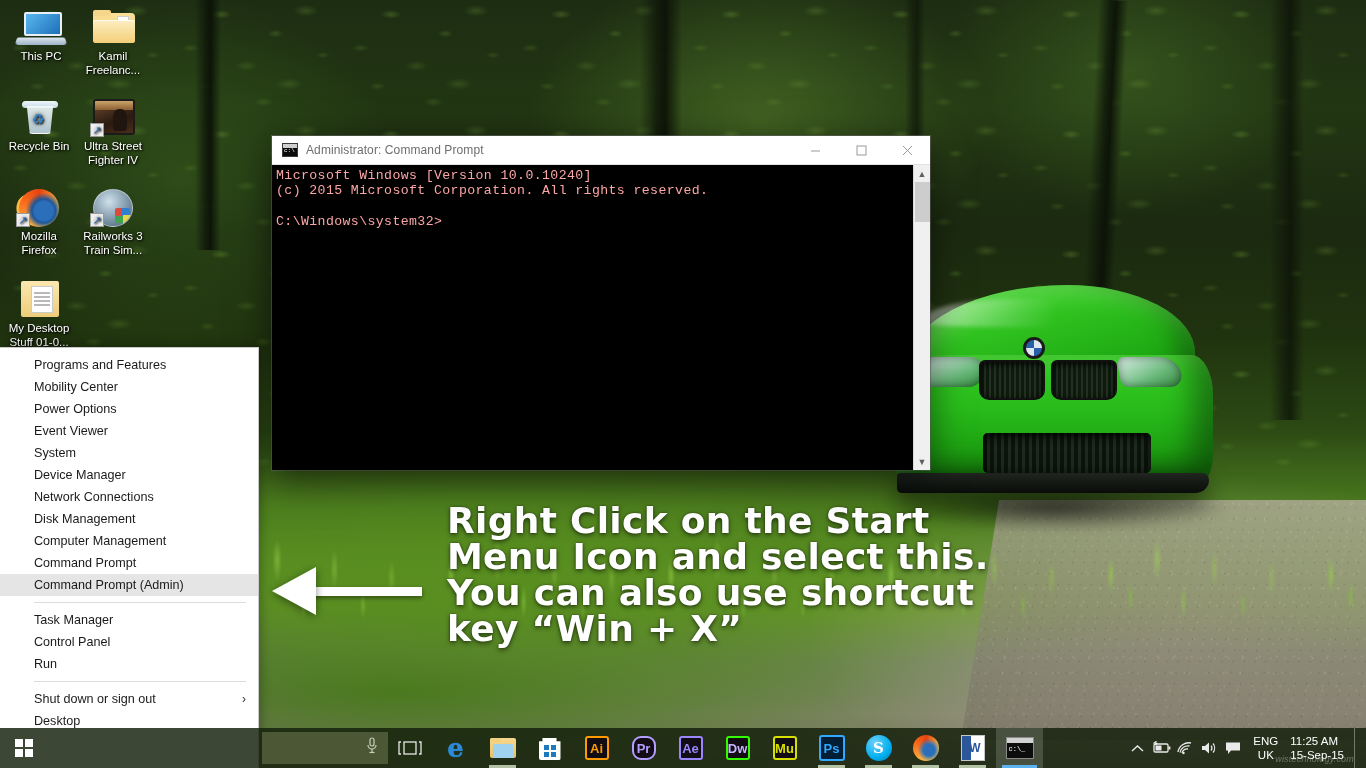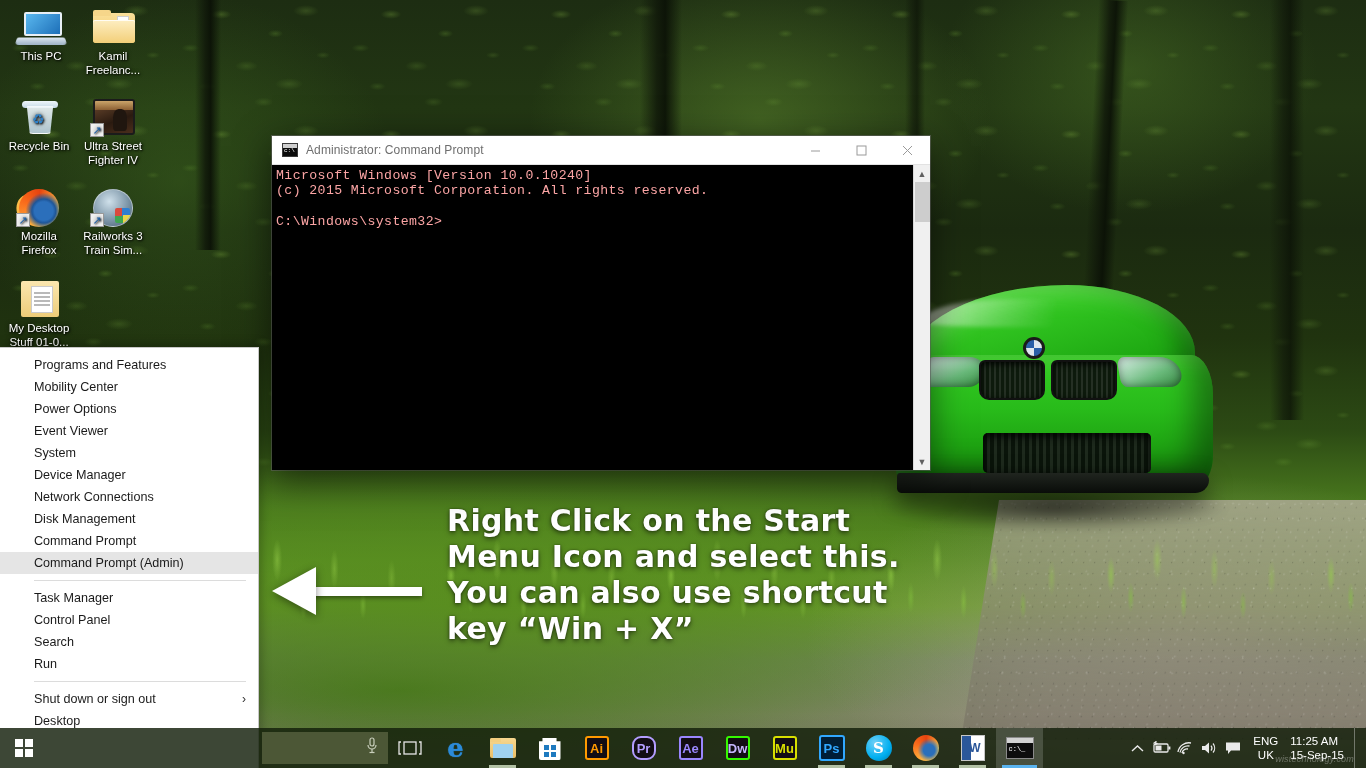--- a/index.html
+++ b/index.html
@@ -258,21 +258,21 @@
     position: absolute; right: 0; top: 0; width: 17px; height: 305px;
     background: #f0f0f0; border-left: 1px solid #d9d9d9;
     display: flex; flex-direction: column; justify-content: space-between; align-items: center;
   }
   .cmd-arrow { width: 17px; height: 17px; display:flex; align-items:center; justify-content:center; color:#606060; font-size:9px; }
   .cmd-thumb { position:absolute; left:1px; top:17px; width:15px; height:40px; background:#cdcdcd; }
 
   
   .annot {
     position: absolute; left: 447px; top: 503px; width: 560px;
-    color: #fff; font-weight: bold; font-size: 30px; line-height: 36px;
+    color: #fff; font-weight: bold; font-size: 36px; line-height: 36px;
     letter-spacing: .3px;
     text-shadow: 0 2px 5px rgba(0,0,0,.55), 0 0 2px rgba(0,0,0,.45);
     font-family: "DejaVu Sans", sans-serif;
   }
   .arrow-wrap { position: absolute; left: 272px; top: 565px; width: 150px; height: 52px; }
   .arrow-line { position: absolute; left: 40px; top: 22px; width: 110px; height: 9px; background:#fff;
     box-shadow: 0 2px 4px rgba(0,0,0,.45); }
   .arrow-head { position: absolute; left: 0; top: 2px; width: 0; height: 0;
     border-top: 24px solid transparent; border-bottom: 24px solid transparent; border-right: 44px solid #fff;
     filter: drop-shadow(0 2px 4px rgba(0,0,0,.45)); }
@@ -541,36 +541,36 @@
     <div class="winx-item">
       <span>Device Manager</span>
       </div>
     <div class="winx-item">
       <span>Network Connections</span>
       </div>
     <div class="winx-item">
       <span>Disk Management</span>
       </div>
     <div class="winx-item">
+      <span>Computer Management</span>
+      </div>
+    <div class="winx-item">
       <span>Command Prompt</span>
       </div>
     <div class="winx-item selected">
       <span>Command Prompt (Admin)</span>
       </div>
 
     <div class="winx-sep"></div>
 
     <div class="winx-item">
       <span>Task Manager</span>
       </div>
     <div class="winx-item">
       <span>Control Panel</span>
-      </div>
-    <div class="winx-item">
-      <span>Search</span>
       </div>
     <div class="winx-item">
       <span>Run</span>
       </div>
 
     <div class="winx-sep"></div>
 
     <div class="winx-item">
       <span>Shut down or sign out</span>
       <span class="chev">›</span>

